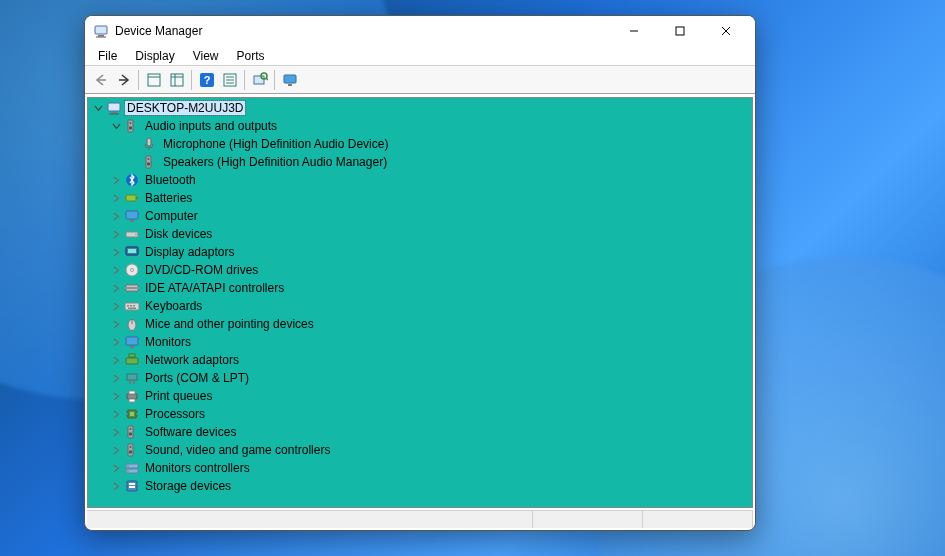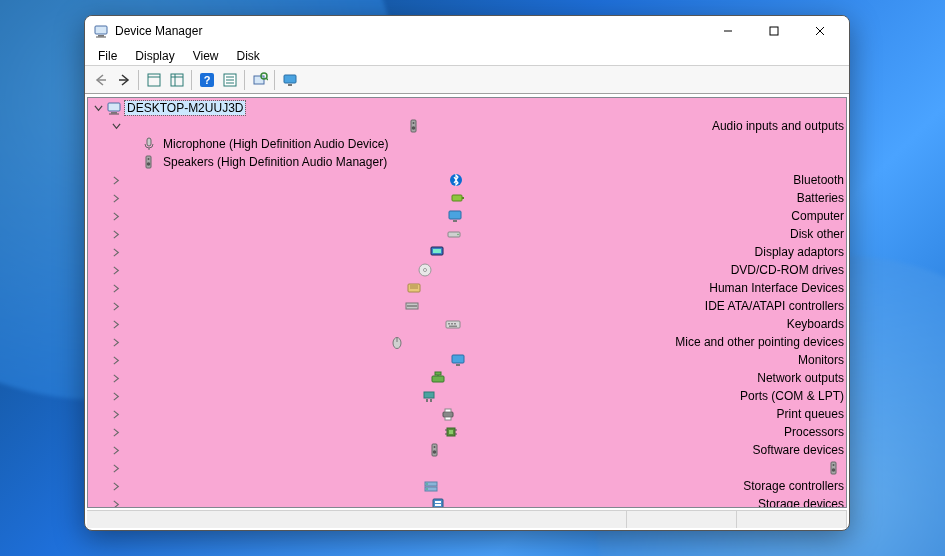--- a/index.html
+++ b/index.html
@@ -12,21 +12,21 @@
     position: relative;
   }
   
   .bg-shape { position:absolute; border-radius:50%; filter:blur(2px); opacity:0.6; }
   .bg1 { width:600px; height:600px; background:radial-gradient(circle,#5bb5ff,#1a6fd0); left:-200px; top:-200px; }
   .bg2 { width:500px; height:500px; background:radial-gradient(circle,#8ed0ff,#2a7fe0); right:-150px; bottom:-200px; }
 
   .window {
     position:absolute;
     left:84px; top:15px;
-    width:766px; height:516px;
+    width:672px; height:516px;
     background:#fff;
     border:1px solid #555;
     border-radius:8px;
     box-shadow:0 8px 30px rgba(0,0,0,0.4);
     display:flex; flex-direction:column;
     overflow:hidden;
   }
   .titlebar {
     height:30px; display:flex; align-items:center;
     padding:0 6px 0 8px;
@@ -58,37 +58,37 @@
   .tb-btn svg { width:16px; height:16px; }
 
   .content {
     flex:1; position:relative;
     border-top:1px solid #fff;
     overflow:hidden;
   }
   .tree-pane {
     position:absolute; left:2px; top:2px; right:2px; bottom:22px;
     border:1px solid #828790;
-    background:#f9a8d4;
+    background:#14b8a6;
     overflow-y:auto;
     padding:1px 0;
   }
   .tree-pane::-webkit-scrollbar { width:17px; }
   .tree-pane::-webkit-scrollbar-track { background:#f0f0f0; }
   .tree-pane::-webkit-scrollbar-thumb { background:#c2c2c2; border:1px solid #a0a0a0; }
 
   .node { display:flex; align-items:center; height:18px; white-space:nowrap; }
   .node .expander { width:16px; height:16px; display:flex; align-items:center; justify-content:center; flex:0 0 auto; }
   .node .expander svg { width:9px; height:9px; }
   .node .ico { width:16px; height:16px; margin-right:3px; flex:0 0 auto; display:flex; align-items:center; justify-content:center;}
   .node .lbl { font-size:12px; color:#000; padding:0 2px; }
   .node.selected .lbl { background:#cce8ff; outline:1px dotted #666; }
 
   .indent-0 { padding-left:2px; }
-  .indent-1 { padding-left:20px;justify-content:space-between; }
+  .indent-1 { padding-left:20px; }
   .indent-2 { padding-left:38px; }
 
   .statusbar {
     position:absolute; left:2px; right:2px; bottom:2px; height:18px;
     border-top:1px solid #d0d0d0;
     background:#f0f0f0;
     display:flex;
   }
   .statusbar .cell { border-right:1px solid #d0d0d0; height:100%; }
   .statusbar .cell:nth-child(1){flex:1;}
@@ -270,21 +270,21 @@
           <line x1="1" y1="1" x2="9" y2="9" stroke="#000" stroke-width="1"></line>
           <line x1="9" y1="1" x2="1" y2="9" stroke="#000" stroke-width="1"></line>
         </svg>
       </div>
   </div>
 
   <div class="menubar">
     <div class="menu-item">File</div>
     <div class="menu-item">Display</div>
     <div class="menu-item">View</div>
-    <div class="menu-item">Disk</div>
+    <div class="menu-item">Ports</div>
   </div>
 
   <div class="toolbar">
     <div class="tb-btn">
         <svg viewBox="0 0 16 16">
           <use href="#i-arrow-l"></use>
         </svg>
       </div>
     <div class="tb-btn">
         <svg viewBox="0 0 16 16">
@@ -416,21 +416,21 @@
     <span class="expander">
             <svg viewBox="0 0 10 10">
               <use href="#i-chev-right"></use>
             </svg>
           </span>
           <span class="ico">
             <svg viewBox="0 0 16 16">
               <use href="#i-disk"></use>
             </svg>
           </span>
-          <span class="lbl">Disk other</span>
+          <span class="lbl">Disk devices</span>
   </div>
         <div class="node indent-1">
     <span class="expander">
             <svg viewBox="0 0 10 10">
               <use href="#i-chev-right"></use>
             </svg>
           </span>
           <span class="ico">
             <svg viewBox="0 0 16 16">
               <use href="#i-display"></use>
@@ -452,33 +452,20 @@
           <span class="lbl">DVD/CD-ROM drives</span>
   </div>
         <div class="node indent-1">
     <span class="expander">
             <svg viewBox="0 0 10 10">
               <use href="#i-chev-right"></use>
             </svg>
           </span>
           <span class="ico">
             <svg viewBox="0 0 16 16">
-              <use href="#i-hid"></use>
-            </svg>
-          </span>
-          <span class="lbl">Human Interface Devices</span>
-  </div>
-        <div class="node indent-1">
-    <span class="expander">
-            <svg viewBox="0 0 10 10">
-              <use href="#i-chev-right"></use>
-            </svg>
-          </span>
-          <span class="ico">
-            <svg viewBox="0 0 16 16">
               <use href="#i-ide"></use>
             </svg>
           </span>
           <span class="lbl">IDE ATA/ATAPI controllers</span>
   </div>
         <div class="node indent-1">
     <span class="expander">
             <svg viewBox="0 0 10 10">
               <use href="#i-chev-right"></use>
             </svg>
@@ -520,21 +507,21 @@
     <span class="expander">
             <svg viewBox="0 0 10 10">
               <use href="#i-chev-right"></use>
             </svg>
           </span>
           <span class="ico">
             <svg viewBox="0 0 16 16">
               <use href="#i-network"></use>
             </svg>
           </span>
-          <span class="lbl">Network outputs</span>
+          <span class="lbl">Network adaptors</span>
   </div>
         <div class="node indent-1">
     <span class="expander">
             <svg viewBox="0 0 10 10">
               <use href="#i-chev-right"></use>
             </svg>
           </span>
           <span class="ico">
             <svg viewBox="0 0 16 16">
               <use href="#i-port"></use>
@@ -585,33 +572,34 @@
     <span class="expander">
             <svg viewBox="0 0 10 10">
               <use href="#i-chev-right"></use>
             </svg>
           </span>
           <span class="ico">
             <svg viewBox="0 0 16 16">
               <use href="#i-speaker"></use>
             </svg>
           </span>
+          <span class="lbl">Sound, video and game controllers</span>
   </div>
         <div class="node indent-1">
     <span class="expander">
             <svg viewBox="0 0 10 10">
               <use href="#i-chev-right"></use>
             </svg>
           </span>
           <span class="ico">
             <svg viewBox="0 0 16 16">
               <use href="#i-storage"></use>
             </svg>
           </span>
-          <span class="lbl">Storage controllers</span>
+          <span class="lbl">Monitors controllers</span>
   </div>
         <div class="node indent-1">
     <span class="expander">
             <svg viewBox="0 0 10 10">
               <use href="#i-chev-right"></use>
             </svg>
           </span>
           <span class="ico">
             <svg viewBox="0 0 16 16">
               <use href="#i-system"></use>

